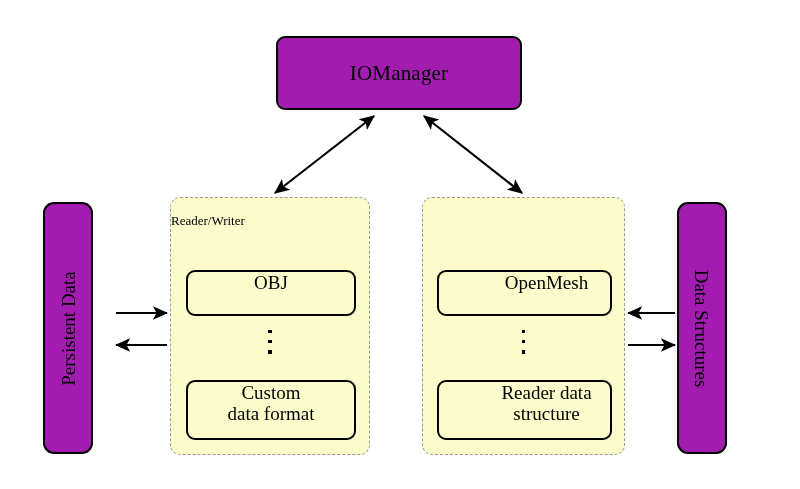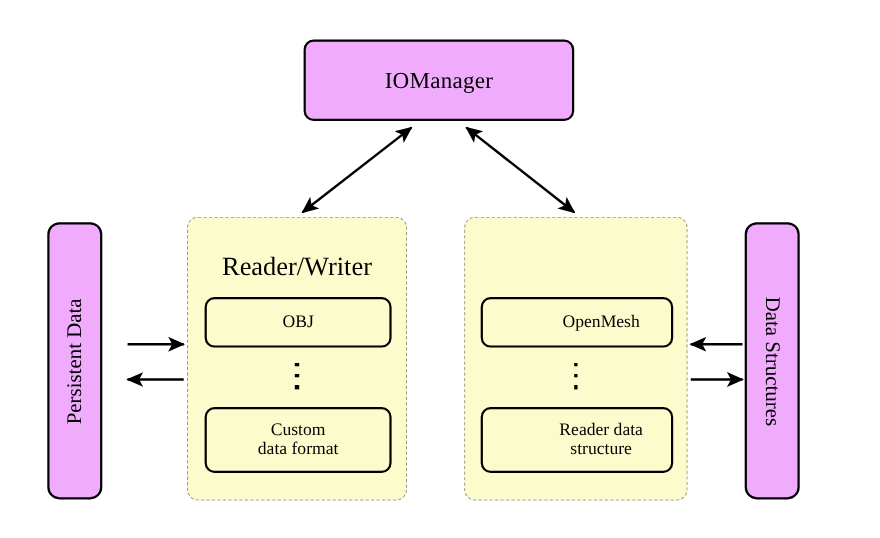--- a/index.html
+++ b/index.html
@@ -28,21 +28,21 @@
     height: 489px;
     pointer-events: none;
   }
 
   
   .node {
     position: absolute;
     box-sizing: border-box;
     border: 2.6px solid #000000;
     border-radius: 9px;
-    background: #f0abfc;
+    background: #a21caf;
     display: flex;
     align-items: center;
     justify-content: center;
     text-align: center;
   }
 
   
   #iomanager {
     left: 276px;
     top: 36px;
@@ -81,45 +81,43 @@
     height: 258px;
   }
   #group-readerwriter { left: 170px; width: 200px; }
   #group-importerexporter { left: 422px; width: 203px; }
 
   .group-title {
     position: absolute;
     top: 16px;
     left: 0;
     width: 100%;
-    text-align: center;
-    font-size: 24px;
+    font-size: 13px;
     line-height: 1.1;
     white-space: nowrap;
-    margin-top: 16px;
   }
 
   
   .inner {
     position: absolute;
     box-sizing: border-box;
     border: 2.6px solid #000000;
     border-radius: 9px;
     background: #fcfbcc;
     display: flex;
-    align-items: center;
+    align-items: flex-start;
     justify-content: center;
     text-align: center;
-    font-size: 16px;
+    font-size: 19px;
     line-height: 1.12;
   }
   #group-readerwriter .inner      { left: 15px; width: 170px; }
   #group-importerexporter .inner  { left: 14px; width: 175px; padding-left: 44px; }
   .inner.slot-top { top: 72px; height: 46px; }
-  .inner.slot-bot { top: 172px; height: 60px; }
+  .inner.slot-bot { top: 182px; height: 60px; }
 
   
   .ellipsis {
     position: absolute;
     top: 132px;
     left: 0;
     width: 100%;
     display: flex;
     flex-direction: column;
     align-items: center;

